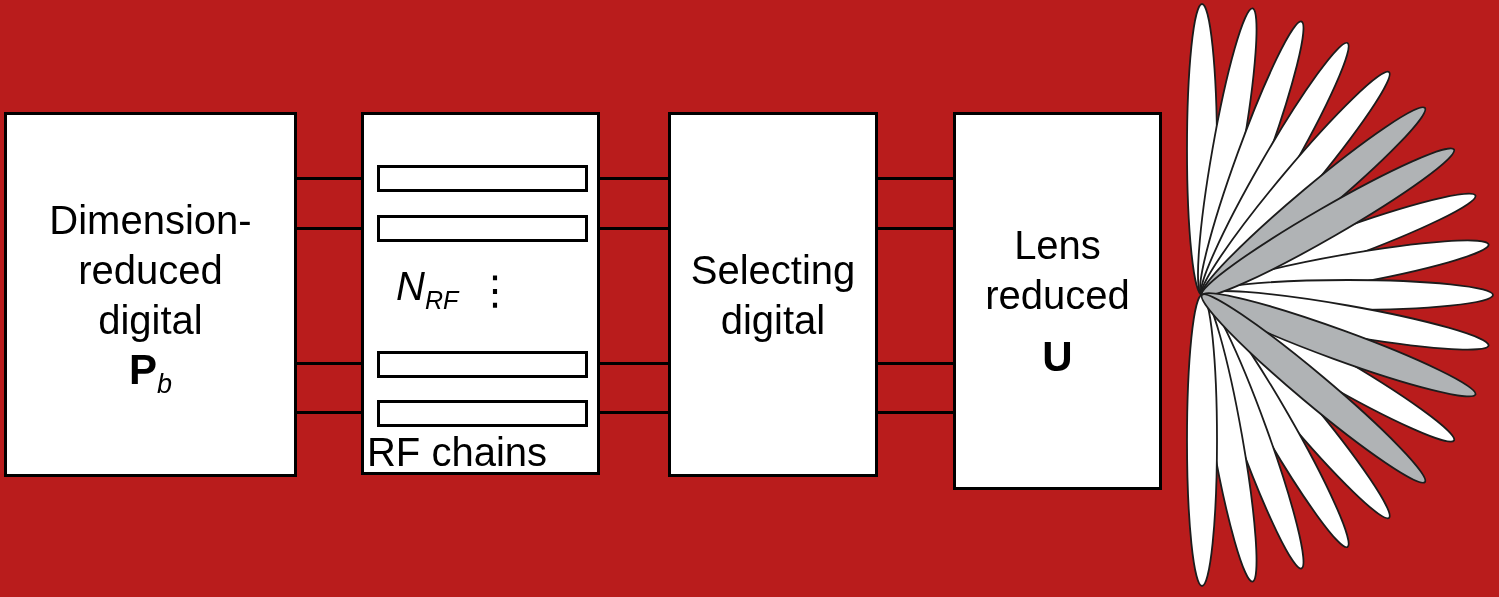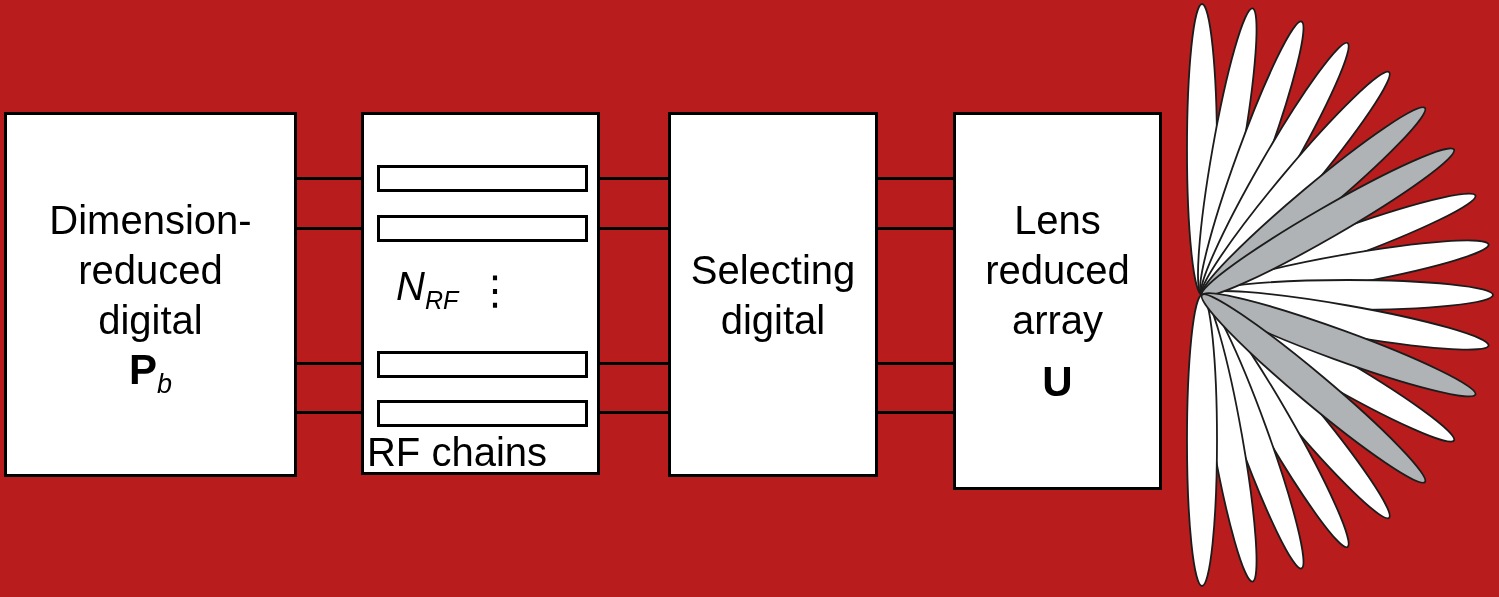--- a/index.html
+++ b/index.html
@@ -198,17 +198,16 @@
   <div class="rf-caption">RF chains</div>
 
   <div class="block" id="block-selecting">
     <span>Selecting</span>
     <span>digital</span>
   </div>
 
   <div class="block" id="block-lens">
     <span>Lens</span>
     <span>reduced</span>
-    <span>array</span>
     <span id="lens-symbol">U</span>
   </div>
 
 </div>
 
 </body></html>

